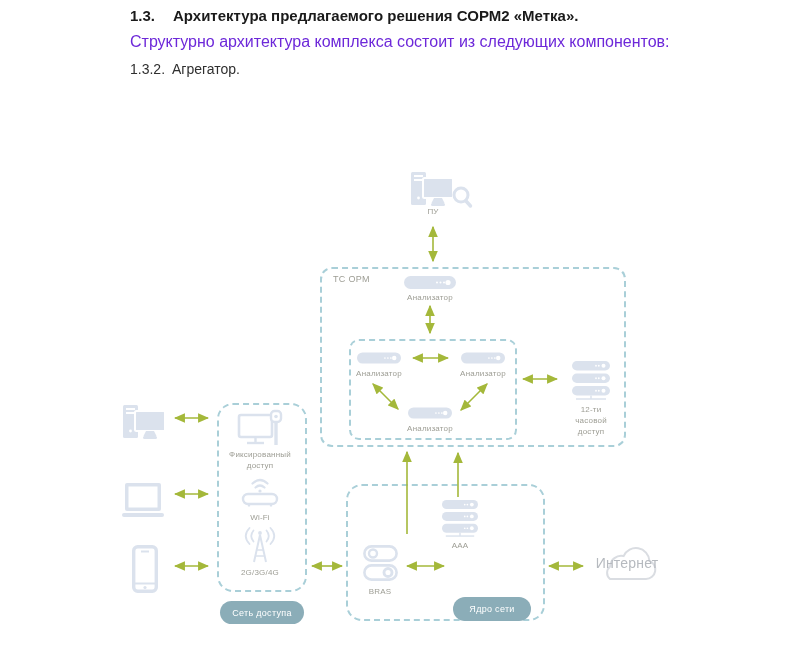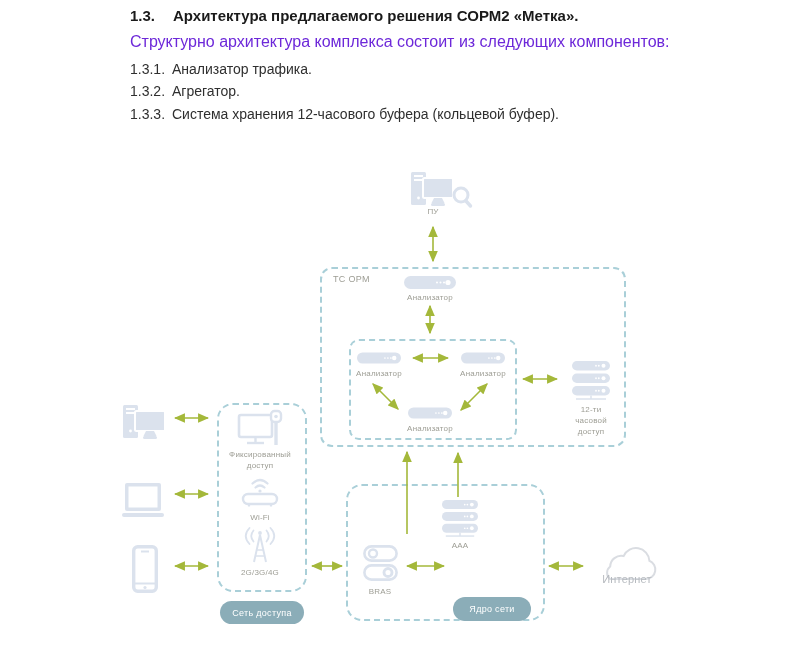--- a/index.html
+++ b/index.html
@@ -35,27 +35,21 @@
 </style>
 </head>
 <body>
 
 <div class="abs doc-heading">
   <span class="num">1.3.</span><span>Архитектура предлагаемого решения СОРМ2 «Метка».</span>
 </div>
 <div class="abs doc-intro">Структурно архитектура комплекса состоит из следующих компонентов:</div>
 <div class="abs doc-list">
   <div class="doc-item">
-    <span class="num">1.3.1.</span><span>Анализатор трафика.</span>
-  </div>
-  <div class="doc-item">
     <span class="num">1.3.2.</span><span>Агрегатор.</span>
-  </div>
-  <div class="doc-item">
-    <span class="num">1.3.3.</span><span>Система хранения 12-часового буфера (кольцевой буфер).</span>
   </div>
 </div>
 
 <svg class="abs" style="left:409px;top:170px;" width="64" height="42" viewBox="0 0 64 42">
   <rect class="ic-f" x="2" y="2" width="15" height="33" rx="1.5"></rect>
   <rect x="5" y="5" width="9" height="2" fill="#fff"></rect>
   <rect x="5" y="9" width="9" height="2" fill="#fff"></rect>
   <circle cx="9.5" cy="28" r="1.4" fill="#fff"></circle>
   <rect class="ic-f" x="14" y="8" width="30" height="20" rx="1.5" stroke="#fff" stroke-width="2"></rect>
   <path class="ic-f" d="M25 28 h8 l2.5 5 h-13 z"></path>
@@ -213,21 +207,21 @@
   <line x1="19" y1="34.5" x2="19" y2="38" stroke="var(--icon-fill)" stroke-width="1.5"></line>
   <line x1="4" y1="38" x2="34" y2="38" stroke="var(--icon-fill)" stroke-width="1.5"></line>
 </svg>
 <div class="abs dlabel" style="left:435px;top:540px;width:50px;">AAA</div>
 
 <div class="abs pill-btn" style="left:453px;top:555px;width:78px;height:24px;margin-top:42px;">Ядро сети</div>
 
 <svg class="abs" style="left:590px;top:537px;" width="74" height="46" viewBox="0 0 74 46">
   <path d="M20 42 h36 a9.5 9.5 0 0 0 3.4 -18.3 a13.5 13.5 0 0 0 -25.8 -4.6 a11 11 0 0 0 -13.4 10.4 a8 8 0 0 0 -0.2 12.5 z" fill="#fff" stroke="#dadde2" stroke-width="2"></path>
 </svg>
-<div class="abs dlabel" style="left:590px;top:558px;width:74px;color:#b6babf;font-size:11px;margin-top:16px;">Интернет</div>
+<div class="abs dlabel" style="left:590px;top:558px;width:74px;color:#b6babf;font-size:14px;">Интернет</div>
 
 <svg id="arrow-layer" width="800" height="652" viewBox="0 0 800 652">
   <defs>
     <marker id="ah" markerWidth="7" markerHeight="6" refX="6.2" refY="3" orient="auto-start-reverse">
       <path d="M0 0 L7 3 L0 6 Z"></path>
     </marker>
   </defs>
   <line class="arrow-line" x1="433" y1="227" x2="433" y2="261" marker-start="url(#ah)" marker-end="url(#ah)"></line>
   <line class="arrow-line" x1="430" y1="306" x2="430" y2="333" marker-start="url(#ah)" marker-end="url(#ah)"></line>
   <line class="arrow-line" x1="413" y1="358" x2="448" y2="358" marker-start="url(#ah)" marker-end="url(#ah)"></line>

